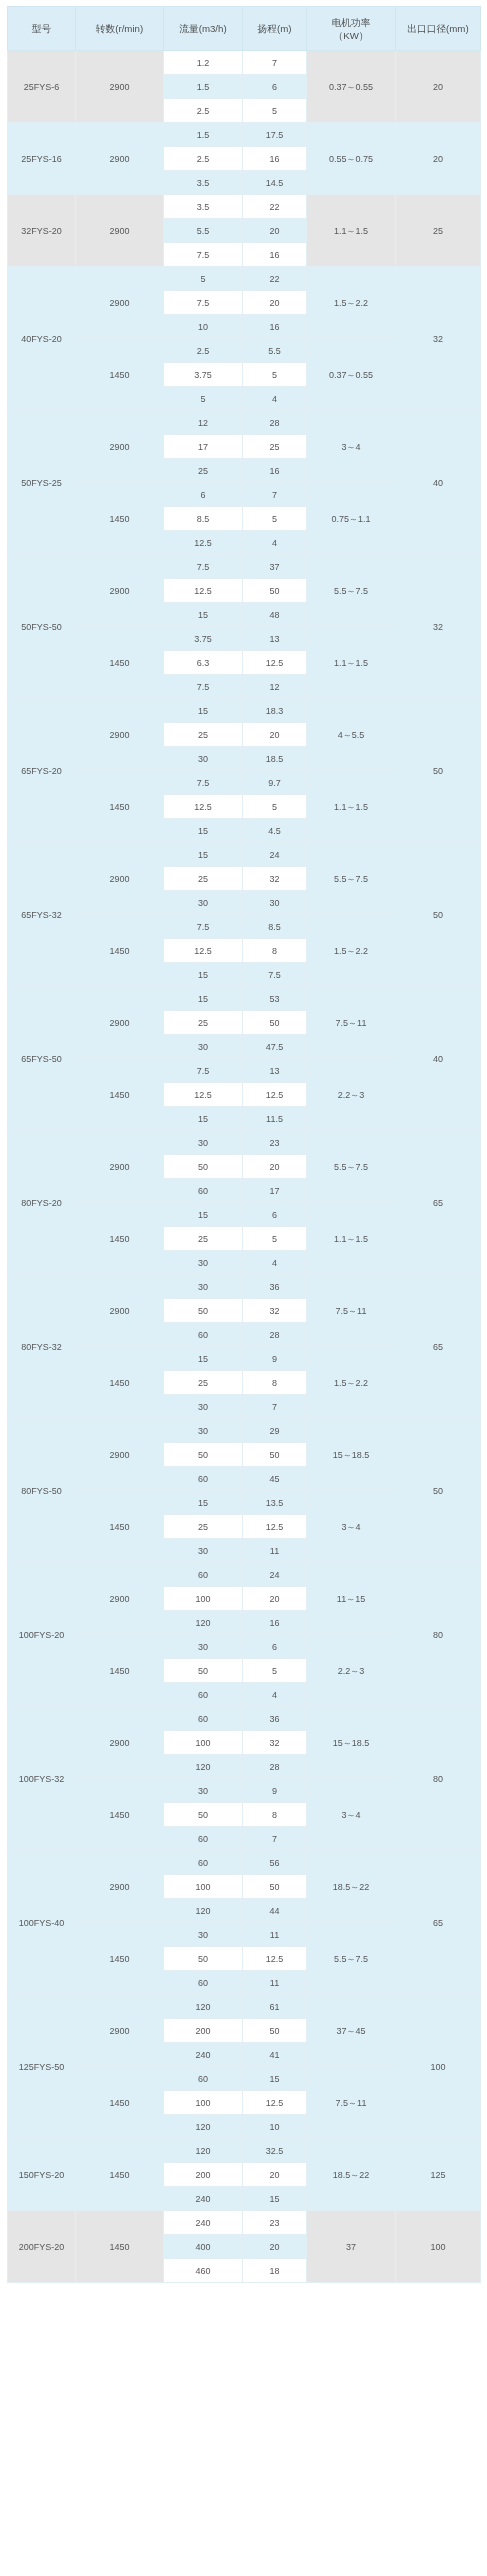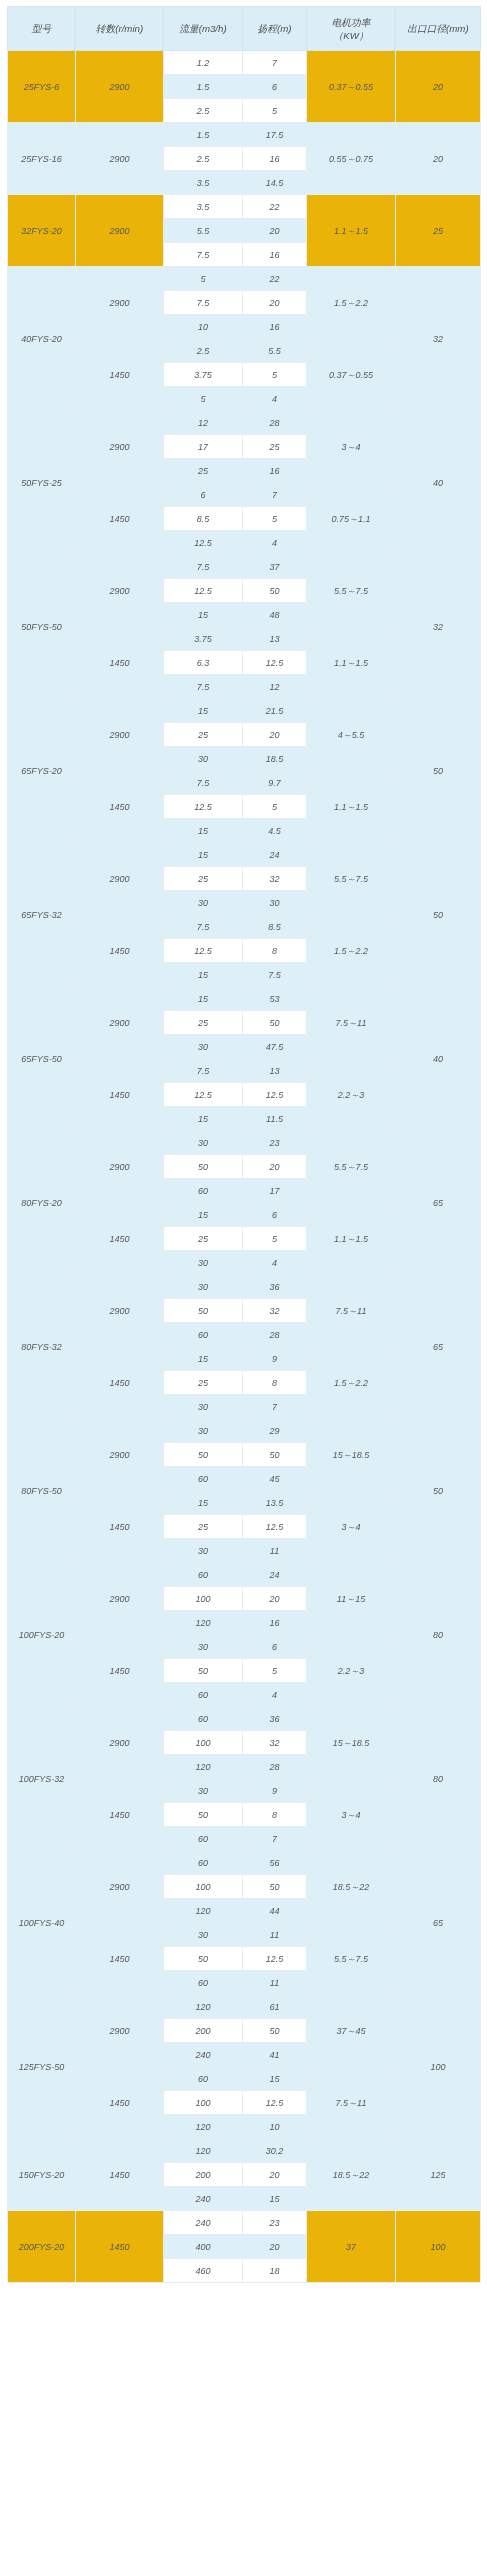--- a/index.html
+++ b/index.html
@@ -7,21 +7,20 @@
     width:487px;
     background:#ffffff;
     font-family:"Liberation Sans","DejaVu Sans",sans-serif;
     color:#4a4a4a;
     -webkit-font-smoothing:antialiased;
   }
   #spec-table-wrap{
     width:392px;
     box-sizing:border-box;
     padding:6.3px 7px 7px 7px;
-    font-style:italic;
   }
   table.spec{
     width:473px;
     border-collapse:collapse;
     table-layout:fixed;
     border:0.7px solid #d9e7ef;
   }
   table.spec col.c-model{width:68px;}
   table.spec col.c-rpm{width:88px;}
   table.spec col.c-flow{width:79px;}
@@ -48,21 +47,21 @@
     color:#4f4f4f;
     border:0.7px solid #d2e6f0;
   }
   thead th .hdr-l1{display:block;}
   thead th .hdr-l2{display:block;}
 
   
   table.spec tbody td{height:23px;}
 
   
-  tr.blk-white td{background:#eab308;}
+  tr.blk-white td{background:#e5e5e5;}
   tr.blk-blue  td{background:#ddeff7;}
 
   
   td.cell-alt-white{background:#ffffff !important;}
   td.cell-alt-blue {background:#ddeff7 !important;}
 
   td.model-cell{font-size:9px;}
   td.rpm-cell{font-size:9px;}
   td.power-cell{font-size:9px;}
   td.outlet-cell{font-size:9px;}
@@ -239,21 +238,21 @@
           <td class="cell-alt-white">12.5</td>
         </tr>
         <tr class="blk-blue">
           <td class="cell-alt-blue">7.5</td>
           <td class="cell-alt-blue">12</td>
         </tr>
         <tr class="blk-blue">
           <td class="model-cell" rowspan="6">65FYS-20</td>
           <td class="rpm-cell" rowspan="3">2900</td>
           <td class="cell-alt-blue">15</td>
-          <td class="cell-alt-blue">21.5</td>
+          <td class="cell-alt-blue">18.3</td>
           <td class="power-cell" rowspan="3">4～5.5</td>
           <td class="outlet-cell" rowspan="6">50</td>
         </tr>
         <tr class="blk-blue">
           <td class="cell-alt-white">25</td>
           <td class="cell-alt-white">20</td>
         </tr>
         <tr class="blk-blue">
           <td class="cell-alt-blue">30</td>
           <td class="cell-alt-blue">18.5</td>
@@ -539,21 +538,21 @@
           <td class="cell-alt-white">12.5</td>
         </tr>
         <tr class="blk-blue">
           <td class="cell-alt-blue">120</td>
           <td class="cell-alt-blue">10</td>
         </tr>
         <tr class="blk-blue">
           <td class="model-cell" rowspan="3">150FYS-20</td>
           <td class="rpm-cell" rowspan="3">1450</td>
           <td class="cell-alt-blue">120</td>
-          <td class="cell-alt-blue">30.2</td>
+          <td class="cell-alt-blue">32.5</td>
           <td class="power-cell" rowspan="3">18.5～22</td>
           <td class="outlet-cell" rowspan="3">125</td>
         </tr>
         <tr class="blk-blue">
           <td class="cell-alt-white">200</td>
           <td class="cell-alt-white">20</td>
         </tr>
         <tr class="blk-blue">
           <td class="cell-alt-blue">240</td>
           <td class="cell-alt-blue">15</td>

